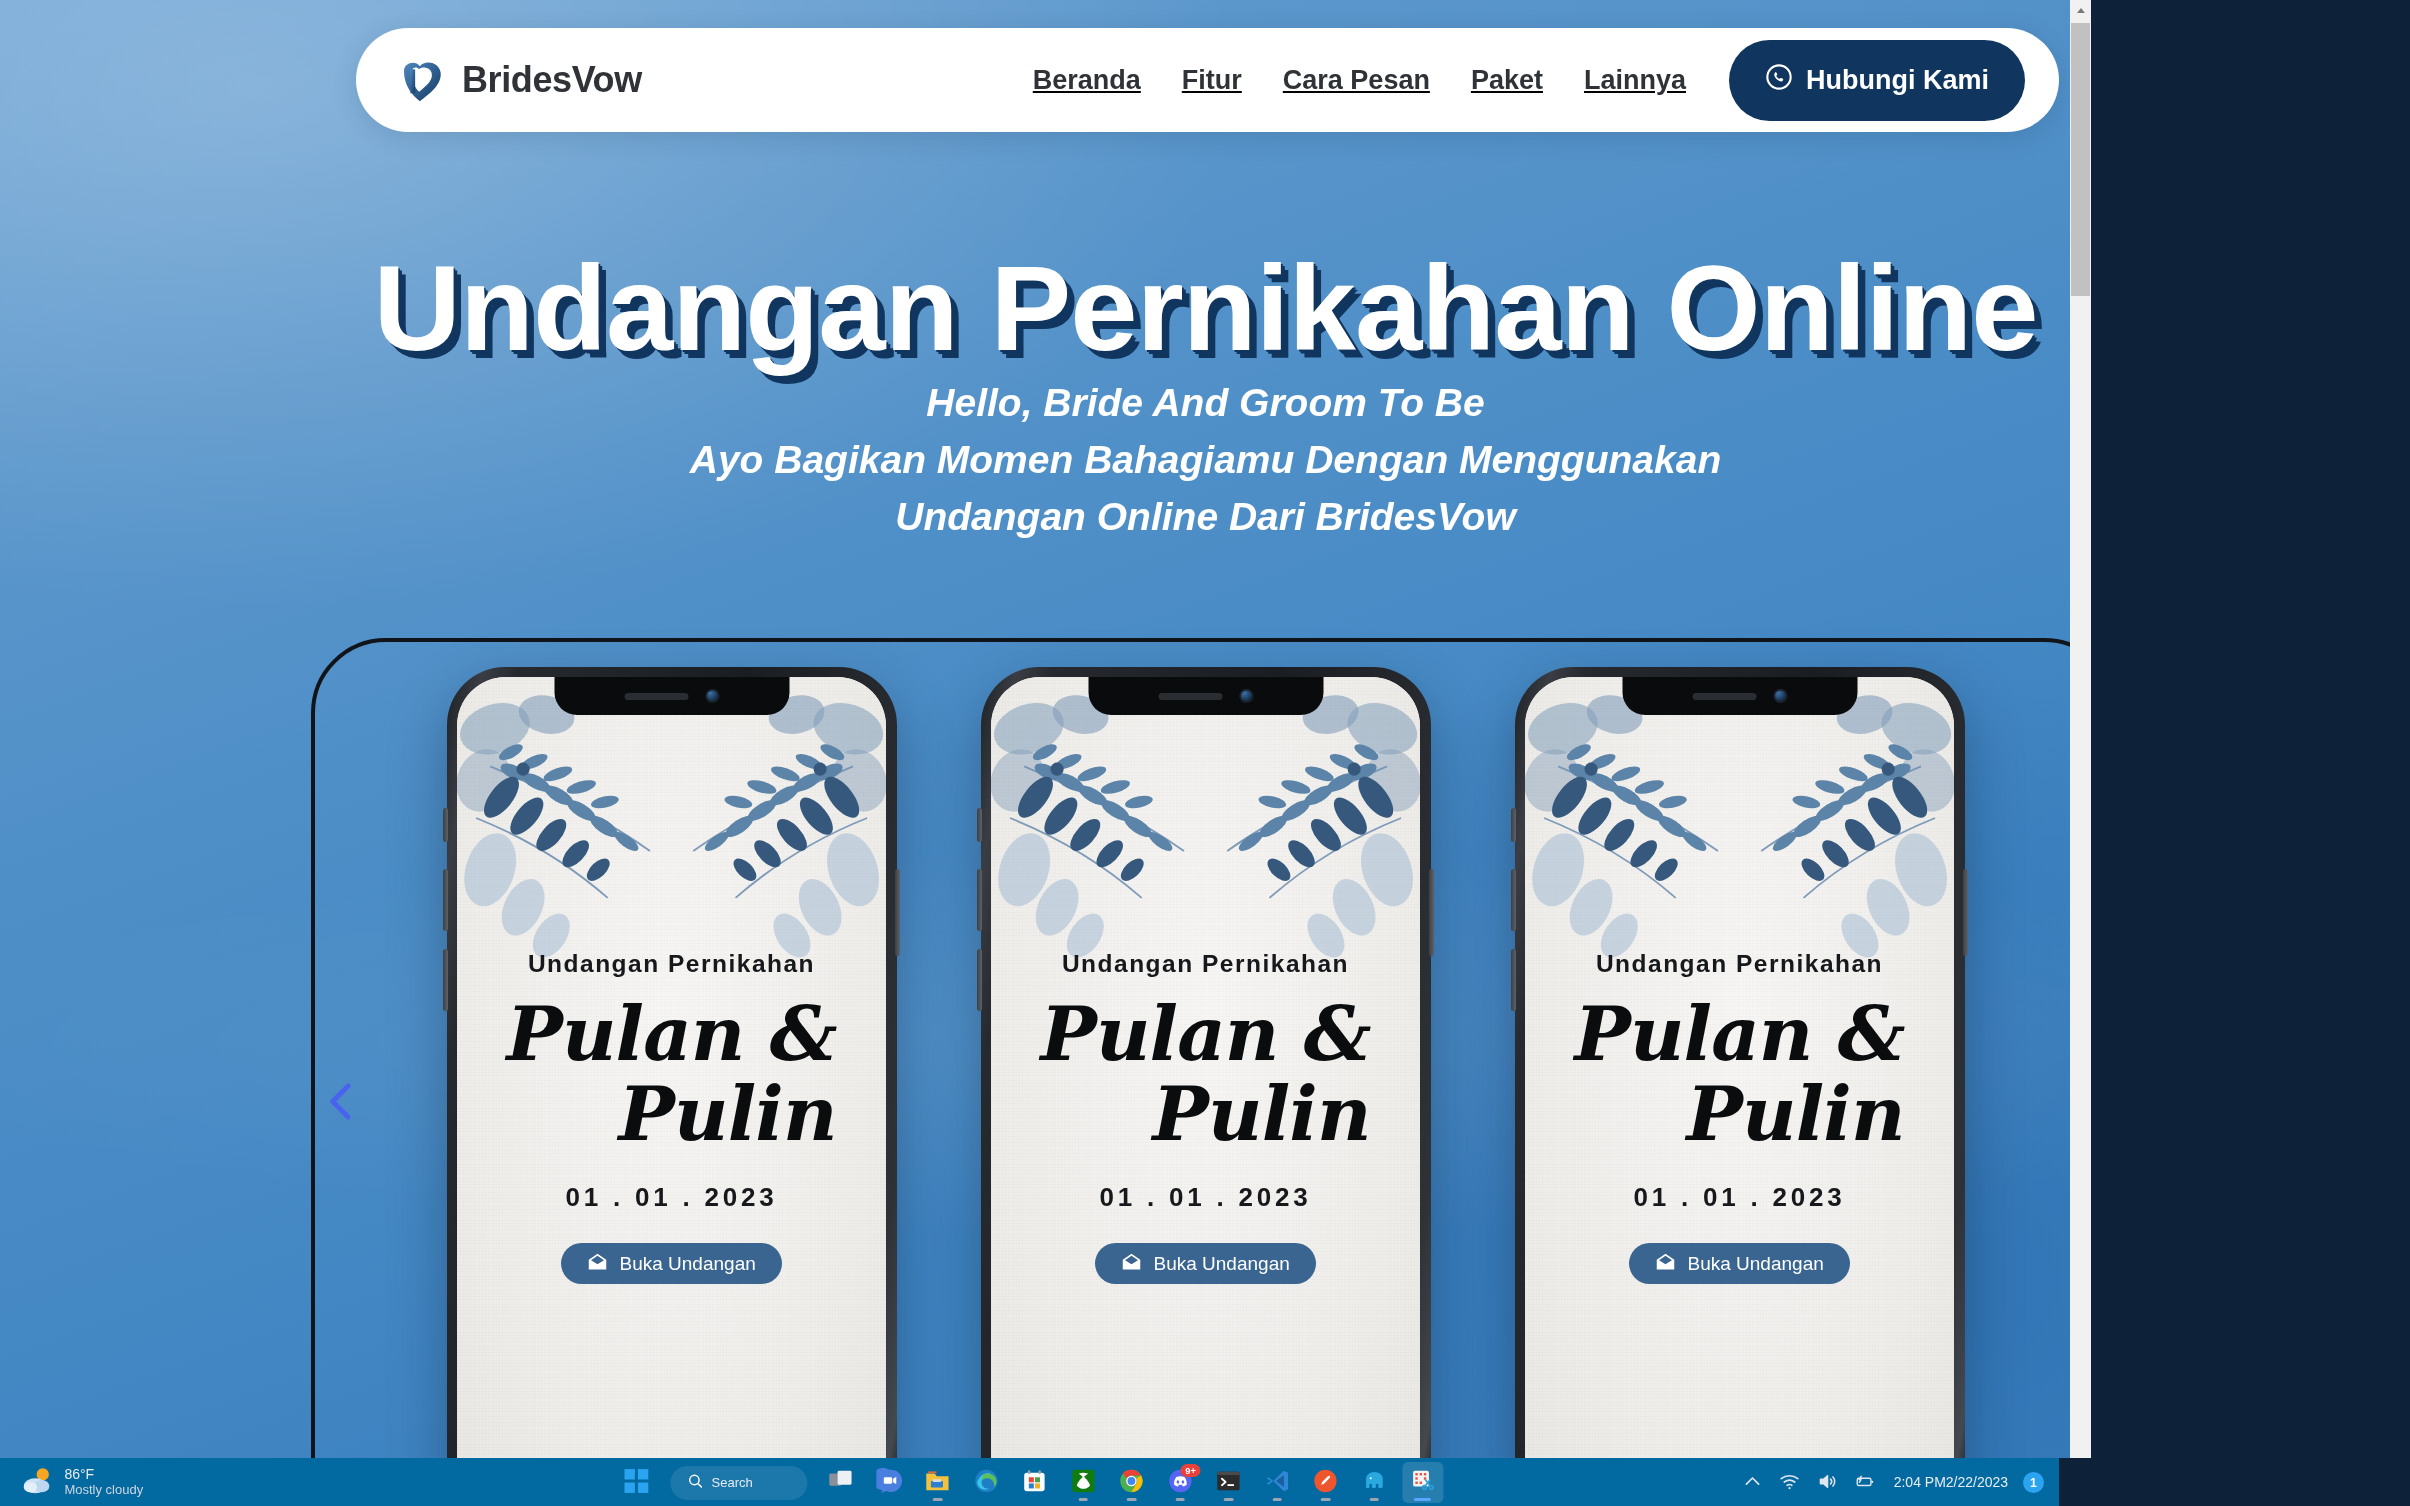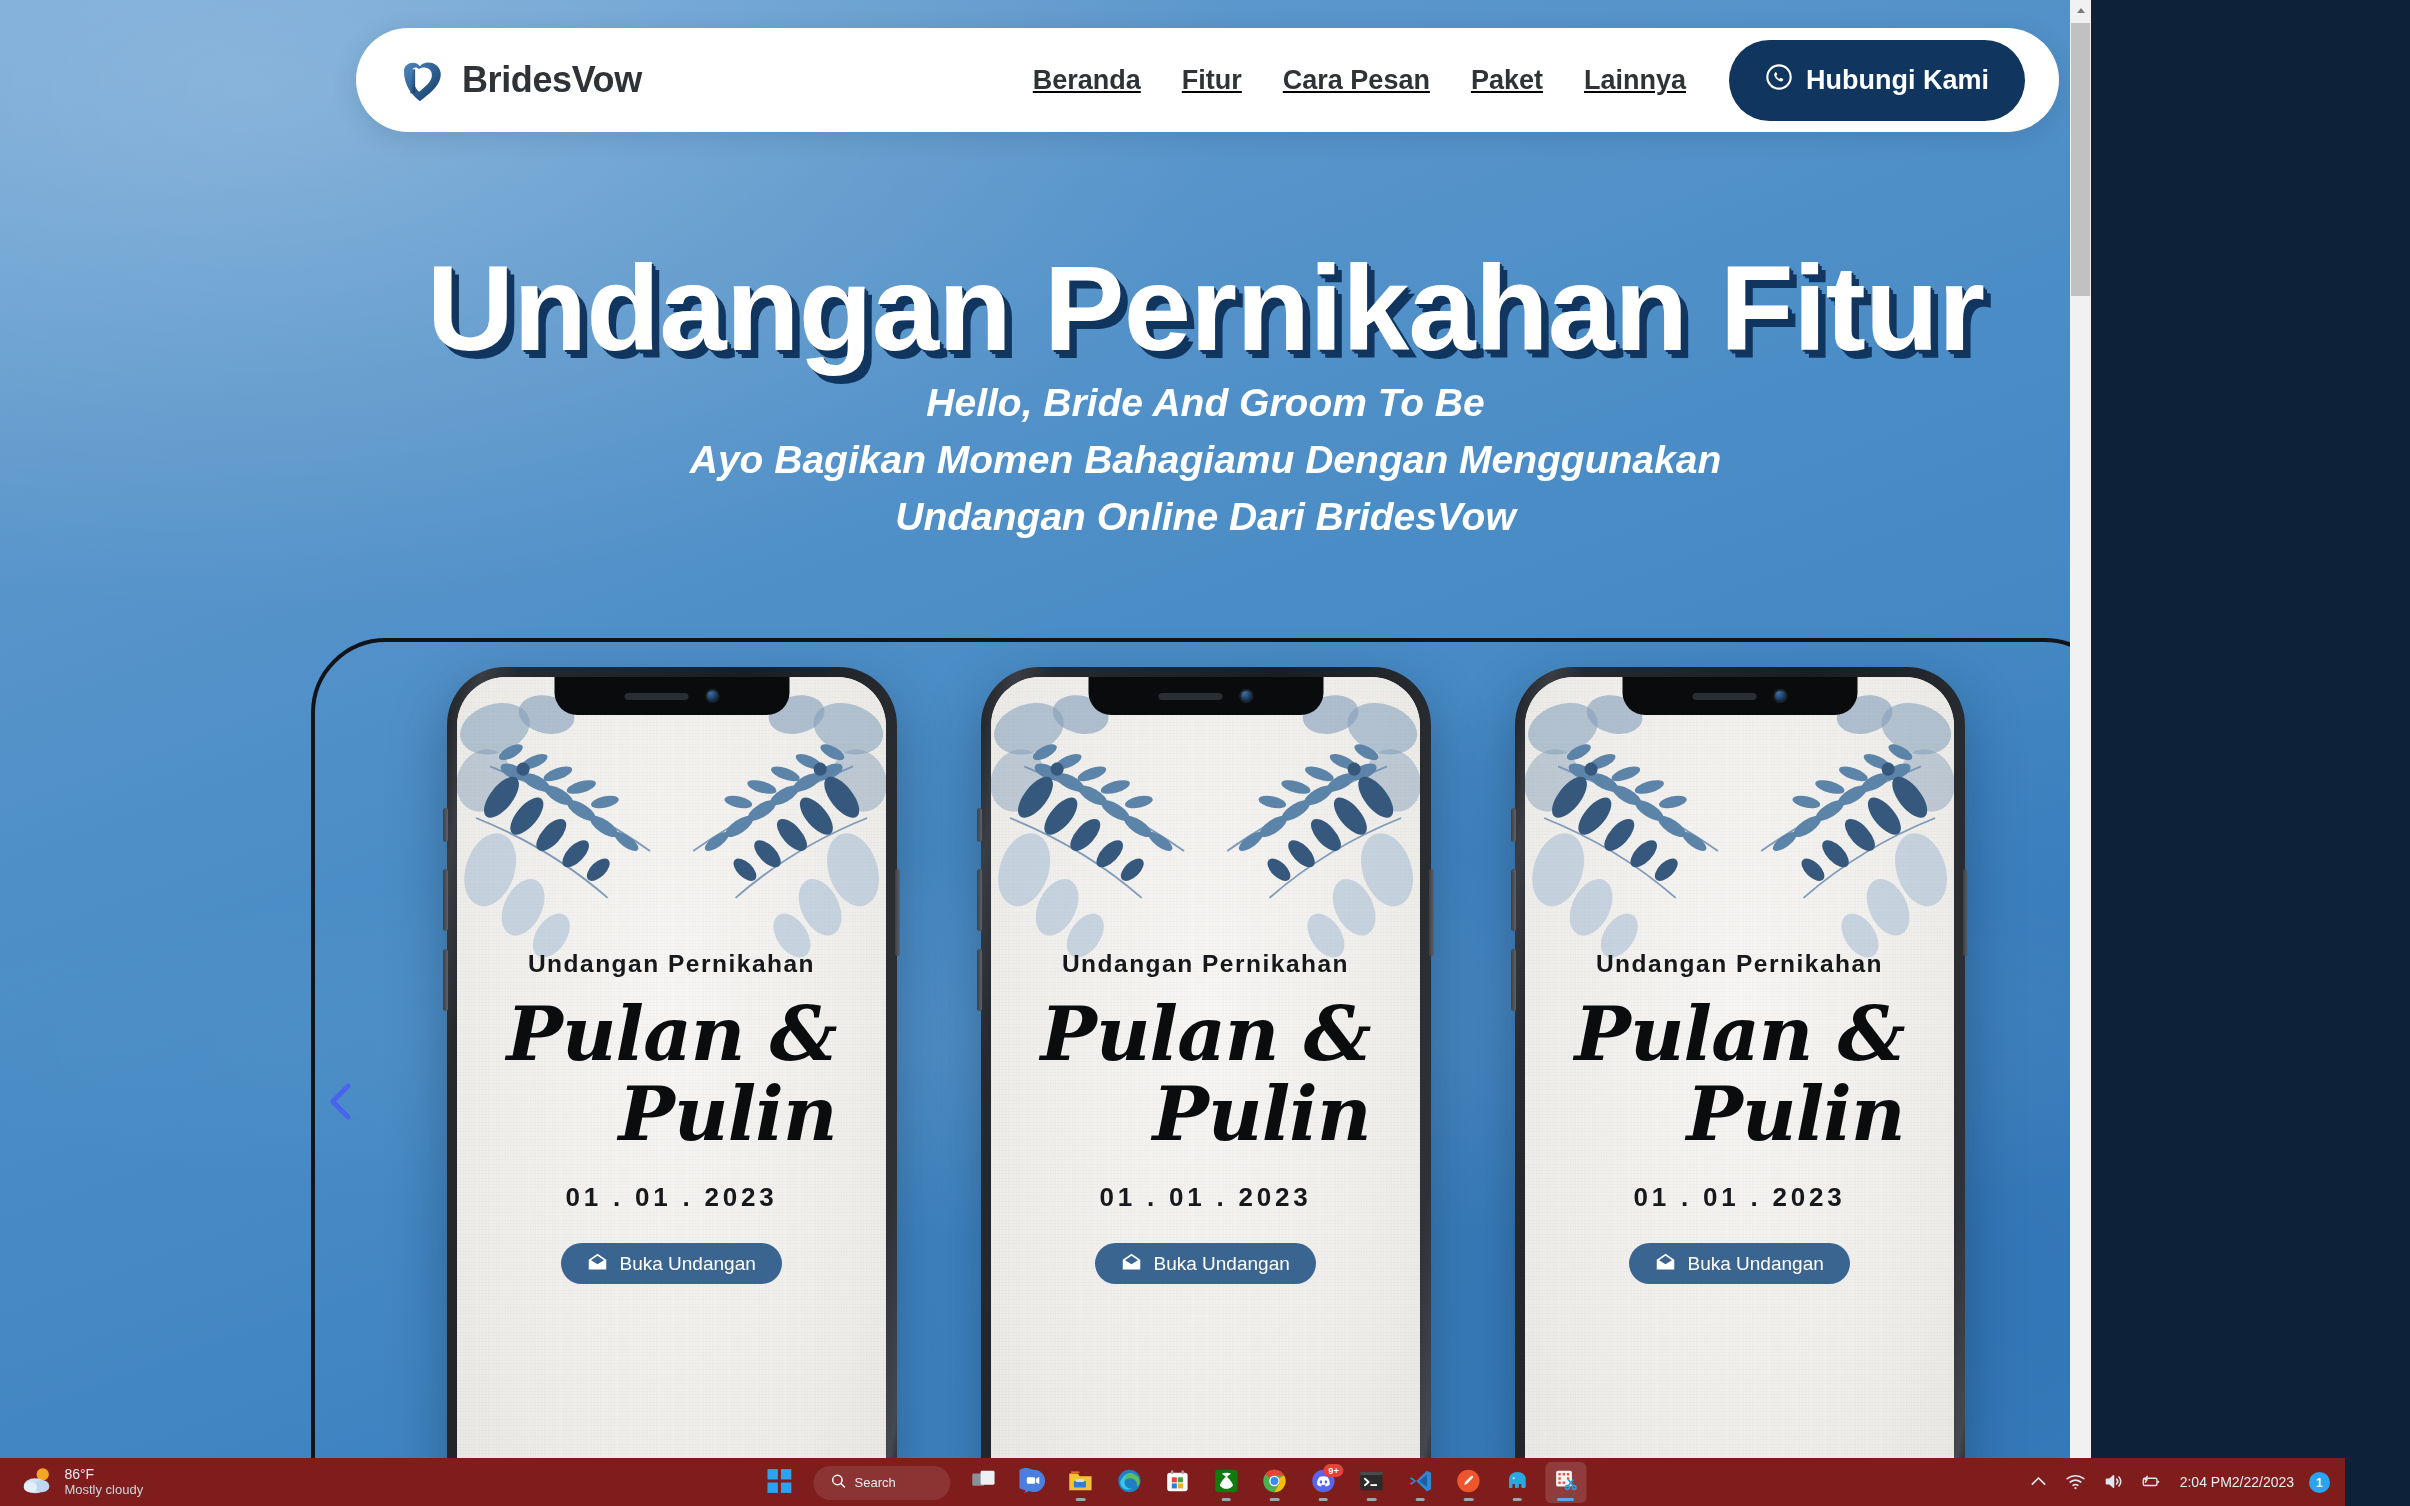--- a/index.html
+++ b/index.html
@@ -351,23 +351,23 @@
     height: 273px;
     background: #c1c1c1;
     border-radius: 0;
     cursor: pointer;
   }
 
   
   .taskbar {
     position: absolute;
     left: 0; bottom: 0;
-    width: 2345px;
+    width: 2059px;
     height: 49px;
-    background: #7f1d1d;
+    background: #0369a1;
     display: flex;
     align-items: center;
     z-index: 60;
   }
 
   .weather {
     display: flex;
     align-items: center;
     gap: 9.4px;
     padding-left: 21px;
@@ -508,21 +508,21 @@
           <svg viewBox="0 0 24 24" xmlns="http://www.w3.org/2000/svg" fill="none" stroke="#ffffff" stroke-width="1.8">
             <circle cx="12" cy="12" r="10"></circle>
             <path d="M8.6 7.8c.4-.2.9-.1 1.1.3l.7 1.3c.2.3.1.7-.1.9l-.5.5c-.1.1-.1.3 0 .5.5.9 1.3 1.7 2.2 2.2.2.1.4.1.5 0l.5-.5c.2-.2.6-.3.9-.1l1.3.7c.4.2.5.7.3 1.1-.5.9-1.6 1.3-2.6 1-2.3-.7-4.2-2.6-4.9-4.9-.3-1 .1-2.1 1-2.6z" fill="#ffffff" stroke="none"></path>
           </svg>
         </span>
         <span>Hubungi Kami</span>
       </button>
     </nav>
 
     <div class="hero">
-      <h1 class="hero-title">Undangan Pernikahan Fitur</h1>
+      <h1 class="hero-title">Undangan Pernikahan Online</h1>
       <div class="hero-sub">
         <div>Hello, Bride And Groom To Be</div>
         <div>Ayo Bagikan Momen Bahagiamu Dengan Menggunakan</div>
         <div>Undangan Online Dari BridesVow</div>
       </div>
     </div>
 
     <div class="stage">
 
       <div class="stage-outline"></div>

